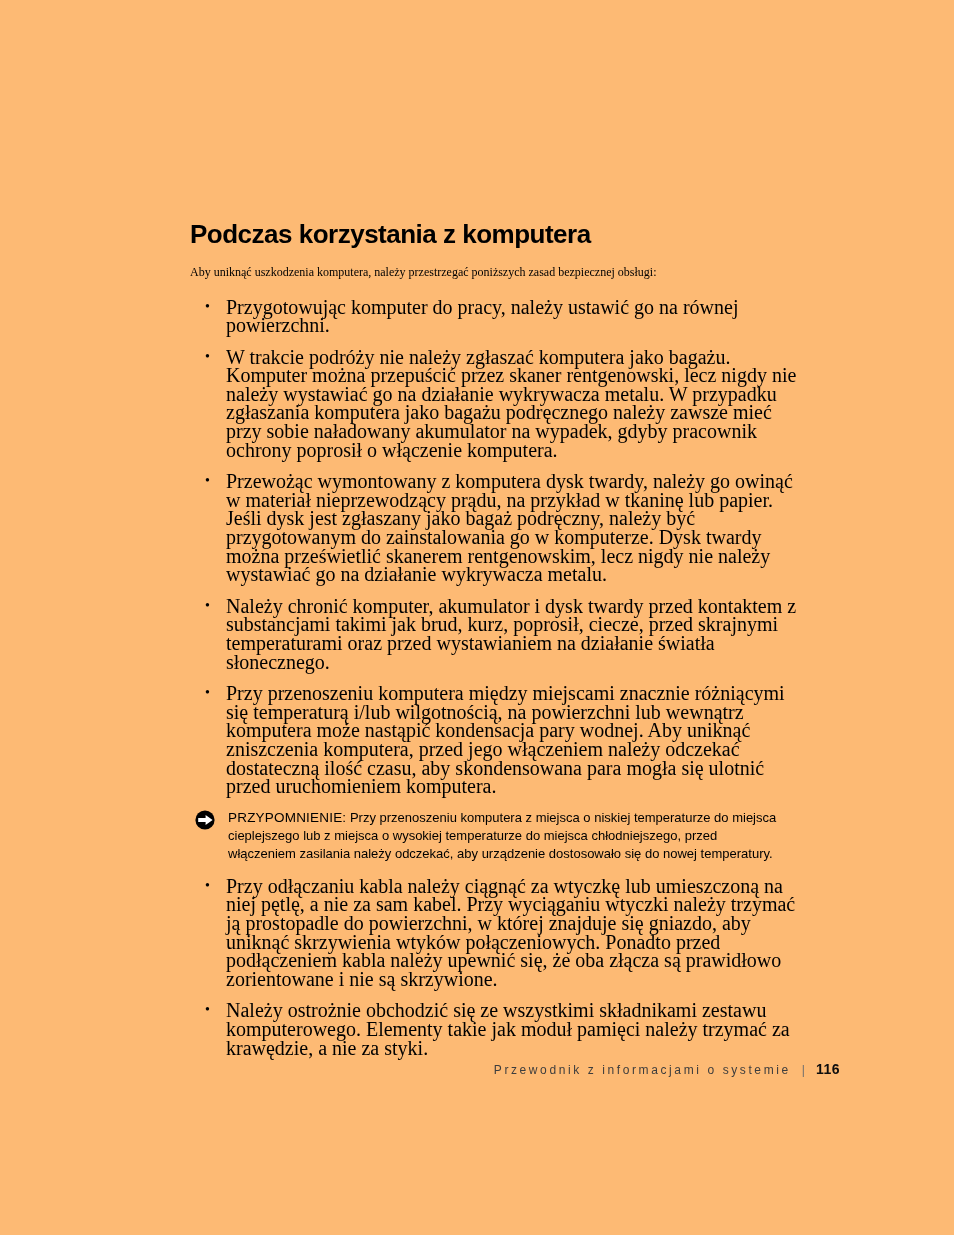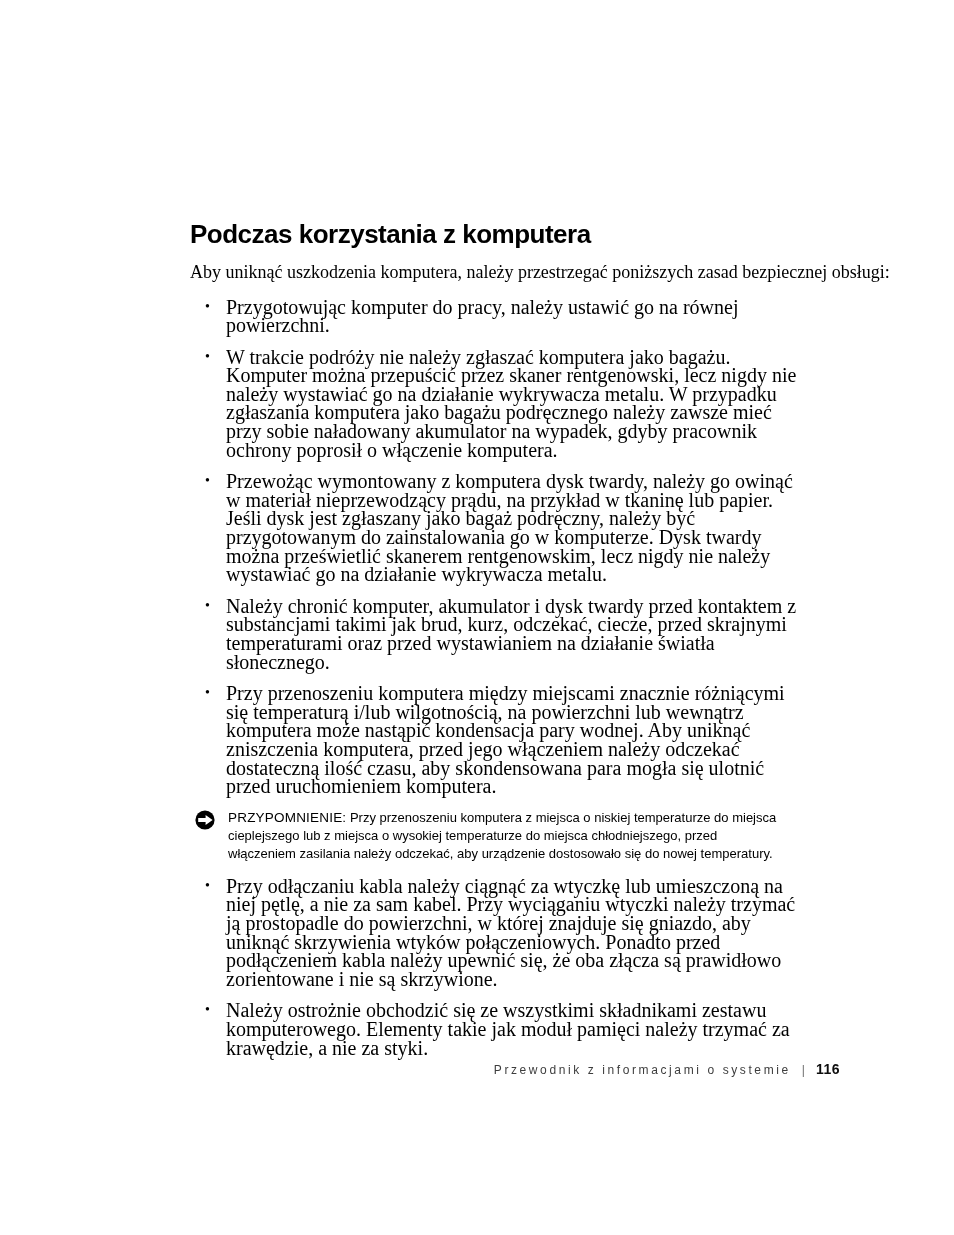--- a/index.html
+++ b/index.html
@@ -4,21 +4,21 @@
 <style>
   html, body {
     margin: 0;
     padding: 0;
     background: #e8e8e8;
   }
   .page {
     position: relative;
     width: 954px;
     height: 1235px;
-    background: #ffffff;
+    background: #fdba74;
     margin: 0 auto;
     font-family: "Liberation Serif", serif;
     color: #000000;
     overflow: hidden;
   }
   .content {
     position: absolute;
     left: 190px;
     top: 219px;
     width: 614px;
@@ -26,21 +26,21 @@
   .doc-title {
     font-family: "Liberation Sans", sans-serif;
     font-size: 26px;
     font-weight: bold;
     letter-spacing: -0.5px;
     line-height: 31px;
     margin: 0 0 13px 0;
     color: #000;
   }
   .intro {
-    font-size: 18px;
+    font-size: 12px;
     line-height: 18.5px;
     margin: 0 0 16px 0;
     white-space: nowrap;
   }
   .bullets {
     margin: 0;
     padding: 0;
     list-style: none;
   }
   .bullet {
@@ -112,21 +112,21 @@
   <div class="content">
 
     <h1 class="doc-title">Podczas korzystania z komputera</h1>
 
     <p class="intro">Aby uniknąć uszkodzenia komputera, należy przestrzegać poniższych zasad bezpiecznej obsługi:</p>
 
     <div class="bullets">
       <div class="bullet">Przygotowując komputer do pracy, należy ustawić go na równej powierzchni.</div>
       <div class="bullet">W trakcie podróży nie należy zgłaszać komputera jako bagażu. Komputer można przepuścić przez skaner rentgenowski, lecz nigdy nie należy wystawiać go na działanie wykrywacza metalu. W przypadku zgłaszania komputera jako bagażu podręcznego należy zawsze mieć przy sobie naładowany akumulator na wypadek, gdyby pracownik ochrony poprosił o włączenie komputera.</div>
       <div class="bullet">Przewożąc wymontowany z komputera dysk twardy, należy go owinąć w materiał nieprzewodzący prądu, na przykład w tkaninę lub papier. Jeśli dysk jest zgłaszany jako bagaż podręczny, należy być przygotowanym do zainstalowania go w komputerze. Dysk twardy można prześwietlić skanerem rentgenowskim, lecz nigdy nie należy wystawiać go na działanie wykrywacza metalu.</div>
-      <div class="bullet">Należy chronić komputer, akumulator i dysk twardy przed kontaktem z substancjami takimi jak brud, kurz, odczekać, ciecze, przed skrajnymi temperaturami oraz przed wystawianiem na działanie światła słonecznego.</div>
+      <div class="bullet">Należy chronić komputer, akumulator i dysk twardy przed kontaktem z substancjami takimi jak brud, kurz, poprosił, ciecze, przed skrajnymi temperaturami oraz przed wystawianiem na działanie światła słonecznego.</div>
       <div class="bullet">Przy przenoszeniu komputera między miejscami znacznie różniącymi się temperaturą i/lub wilgotnością, na powierzchni lub wewnątrz komputera może nastąpić kondensacja pary wodnej. Aby uniknąć zniszczenia komputera, przed jego włączeniem należy odczekać dostateczną ilość czasu, aby skondensowana para mogła się ulotnić przed uruchomieniem komputera.</div>
     </div>
 
     <div class="note">
       <span class="note-icon">
         <svg width="20" height="20" viewBox="0 0 20 20" aria-hidden="true">
           <circle cx="10" cy="10" r="9.6" fill="#000000"></circle>
           <path d="M3.2 7.9 L10.6 7.9 L10.6 4.9 L17.6 10 L10.6 15.1 L10.6 12.1 L3.2 12.1 Z" fill="#ffffff"></path>
         </svg>
       </span><b class="note-label">PRZYPOMNIENIE:</b>

